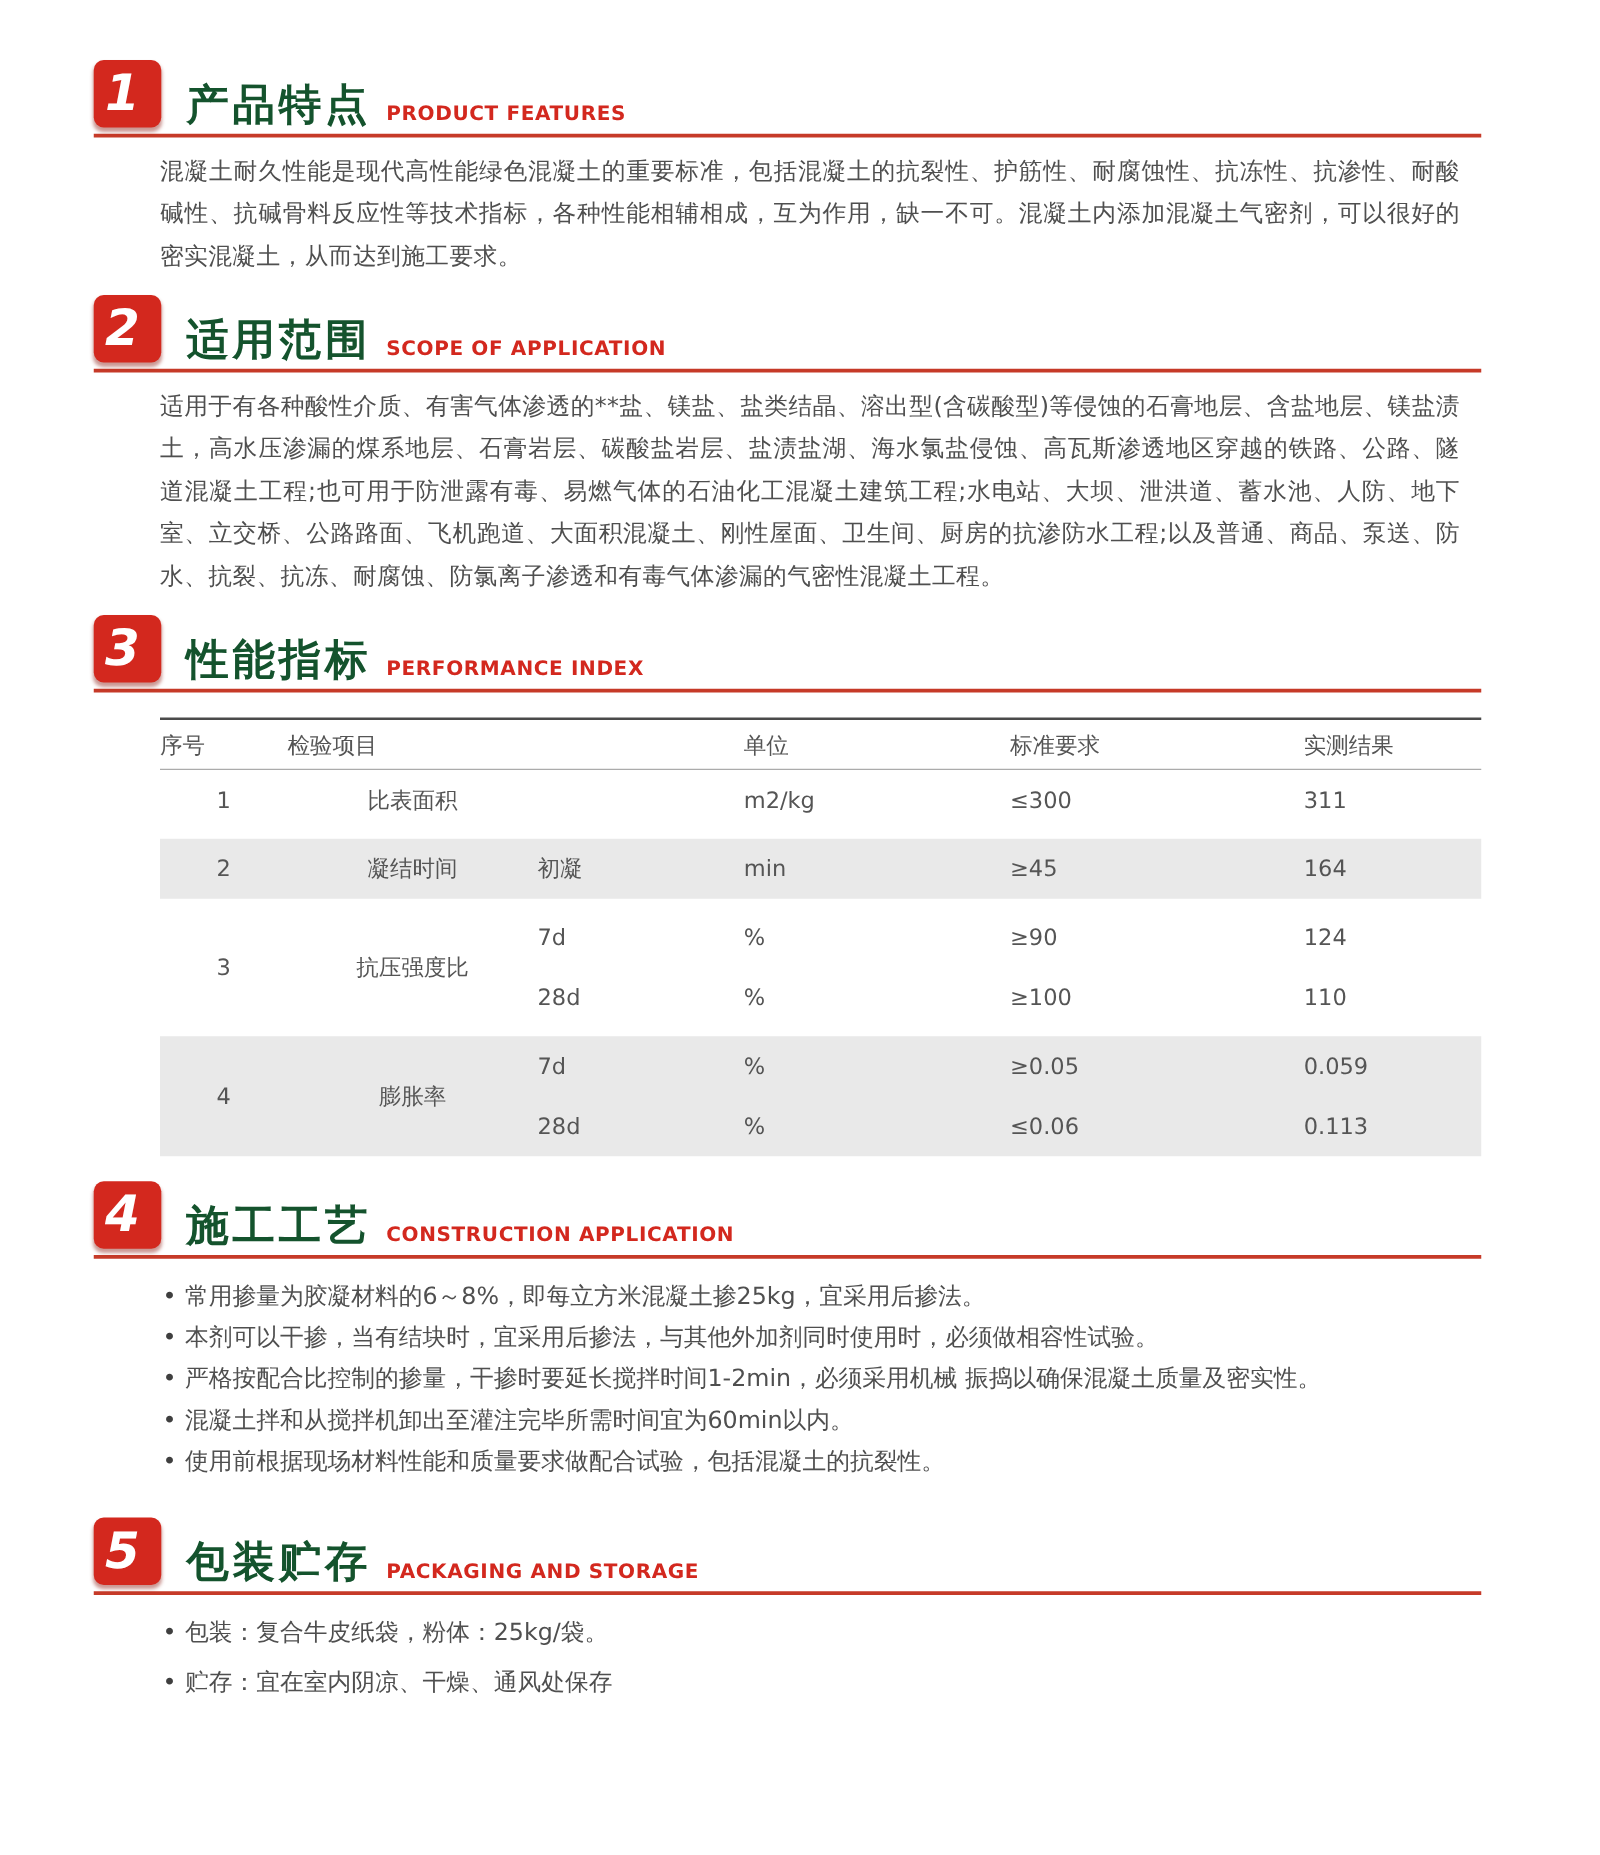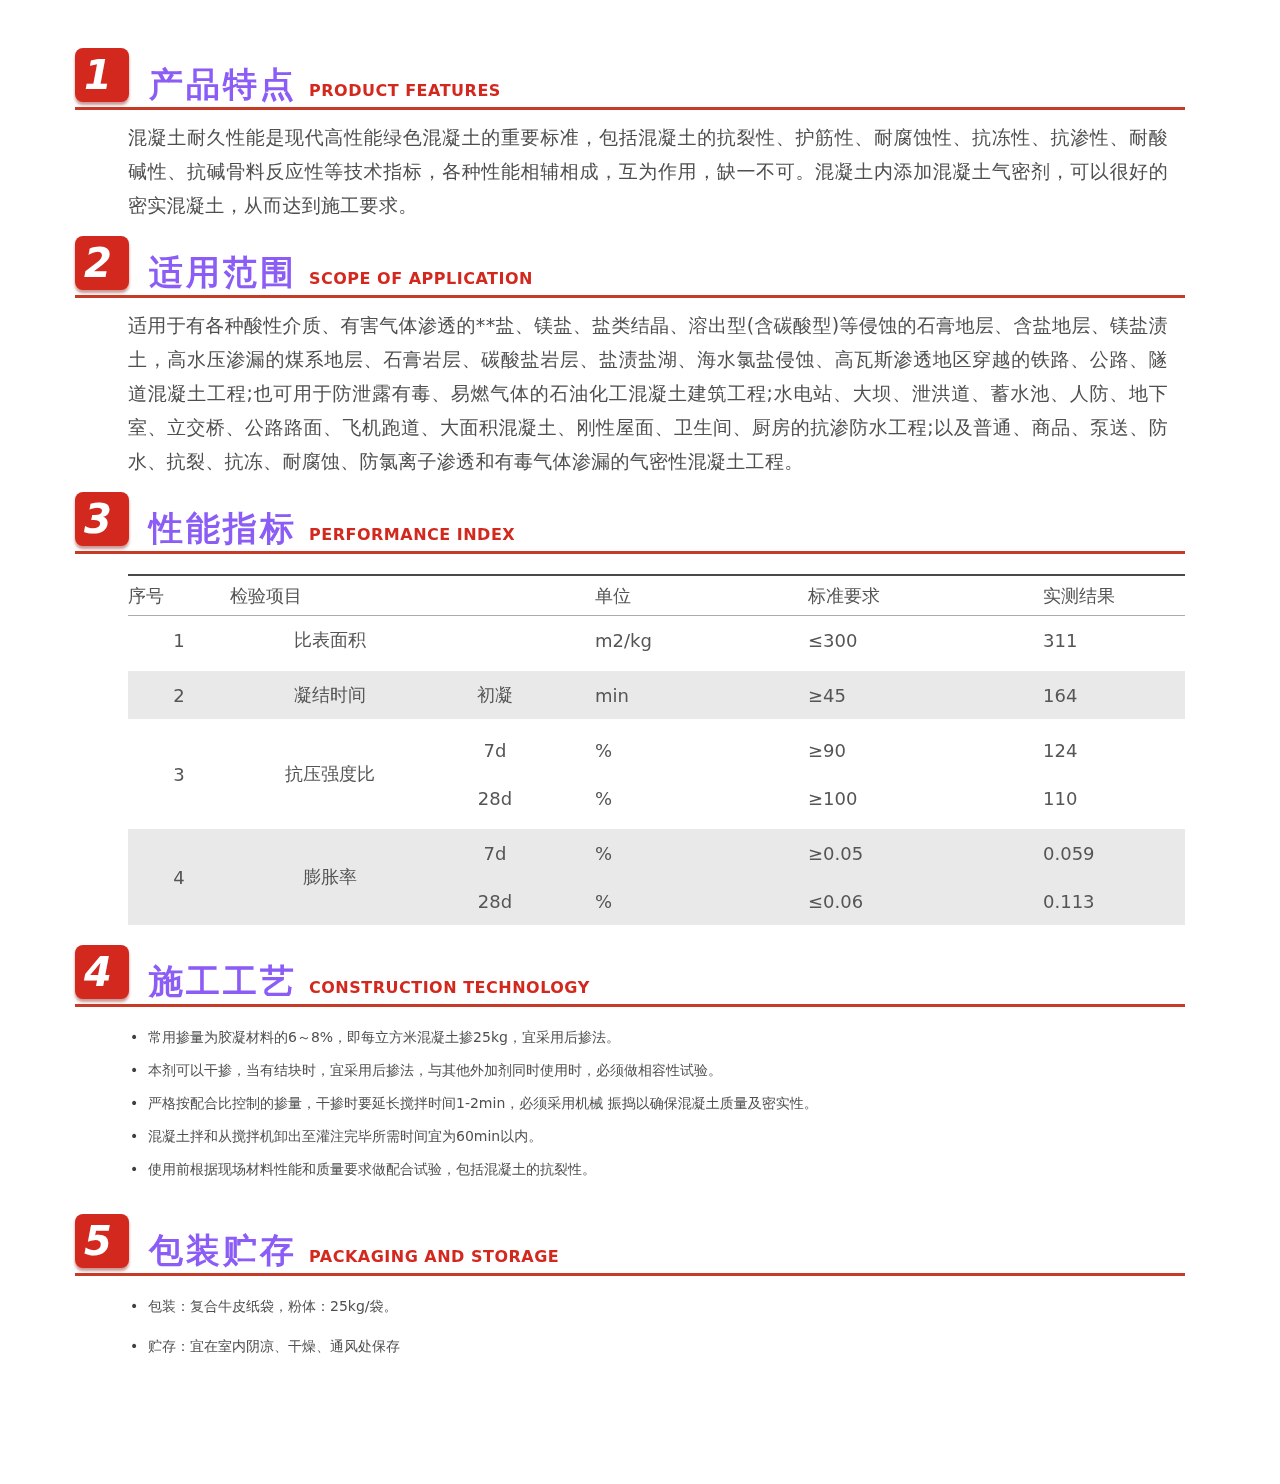--- a/index.html
+++ b/index.html
@@ -19,21 +19,21 @@
   }
   .badge {
     width:54px; height:54px; flex:0 0 54px;
     background:#d3281e; border-radius:8px;
     color:#ffffff; font-size:40px; font-weight:bold; font-style:italic;
     display:flex; align-items:center; justify-content:center;
     padding-right:8px;
     box-shadow:0 3px 3px rgba(140,25,15,.45);
   }
   .sec-title {
-    color:#8b5cf6; font-size:34px; font-weight:bold;
+    color:#14532d; font-size:34px; font-weight:bold;
     margin-left:20px; margin-bottom:1px; letter-spacing:3px; line-height:1;
   }
   .sec-sub {
     color:#d3281e; font-size:16px; font-weight:bold;
     margin-left:12px; margin-bottom:3px; letter-spacing:.5px; line-height:1;text-align:right;
   }
   #sec2,#sec3 { margin-top:14px; }
   #sec4 { margin-top:20px; }
   #sec5 { margin-top:28px; }
 
@@ -43,21 +43,21 @@
     font-size:19px; line-height:34px; letter-spacing:.3px;
     color:#4f4f4f; text-align:justify;
   }
 
   
   .blist {
     margin:14px 0 0 53px; width:1040px; list-style:none;
   }
   .blist li {
     position:relative; padding-left:20px;
-    font-size:14px; line-height:33px; color:#4f4f4f; text-align:justify;
+    font-size:19px; line-height:33px; color:#4f4f4f; text-align:justify;
   }
   .blist2 li { margin-bottom:7px; }
   .blist li::before {
     content:"\2022"; position:absolute; left:2px; top:0; color:#3f3f3f;
   }
 
   
   .ptable { width:1057px; margin:20px 0 0 53px; font-size:18px; color:#555; }
   .thead {
     display:grid; grid-template-columns:102px 200px 130px 200px 240px 1fr;
@@ -71,21 +71,21 @@
   .tgroup {
     display:grid; grid-template-columns:102px 200px 1fr; margin-top:7px;
   }
   .tgroup.first { margin-top:0; }
   .tgroup.shade { background:#e9e9e9; }
   .gc { display:flex; align-items:center; justify-content:center; text-align:center; }
   .trow {
     display:grid; grid-template-columns:130px 200px 240px 1fr;
     height:48px; align-items:center;
   }
-  .cell-sub { text-align:center; }
+  .cell-sub { }
 </style>
 </head>
 <body>
 
 <div class="page">
 
   <div class="sec" id="sec1">
     <div class="sec-header">
       <div class="badge">1</div>
       <div class="sec-title">产品特点</div>
@@ -183,21 +183,21 @@
           </div>
         </div>
       </div>
     </div>
   </div>
 
   <div class="sec" id="sec4">
     <div class="sec-header">
       <div class="badge">4</div>
       <div class="sec-title">施工工艺</div>
-      <div class="sec-sub">CONSTRUCTION TECHNOLOGY</div>
+      <div class="sec-sub">CONSTRUCTION APPLICATION</div>
     </div>
     <ul class="blist">
       <li>常用掺量为胶凝材料的6～8%，即每立方米混凝土掺25kg，宜采用后掺法。</li>
       <li>本剂可以干掺，当有结块时，宜采用后掺法，与其他外加剂同时使用时，必须做相容性试验。</li>
       <li>严格按配合比控制的掺量，干掺时要延长搅拌时间1-2min，必须采用机械 振捣以确保混凝土质量及密实性。</li>
       <li>混凝土拌和从搅拌机卸出至灌注完毕所需时间宜为60min以内。</li>
       <li>使用前根据现场材料性能和质量要求做配合试验，包括混凝土的抗裂性。</li>
     </ul>
   </div>
 

